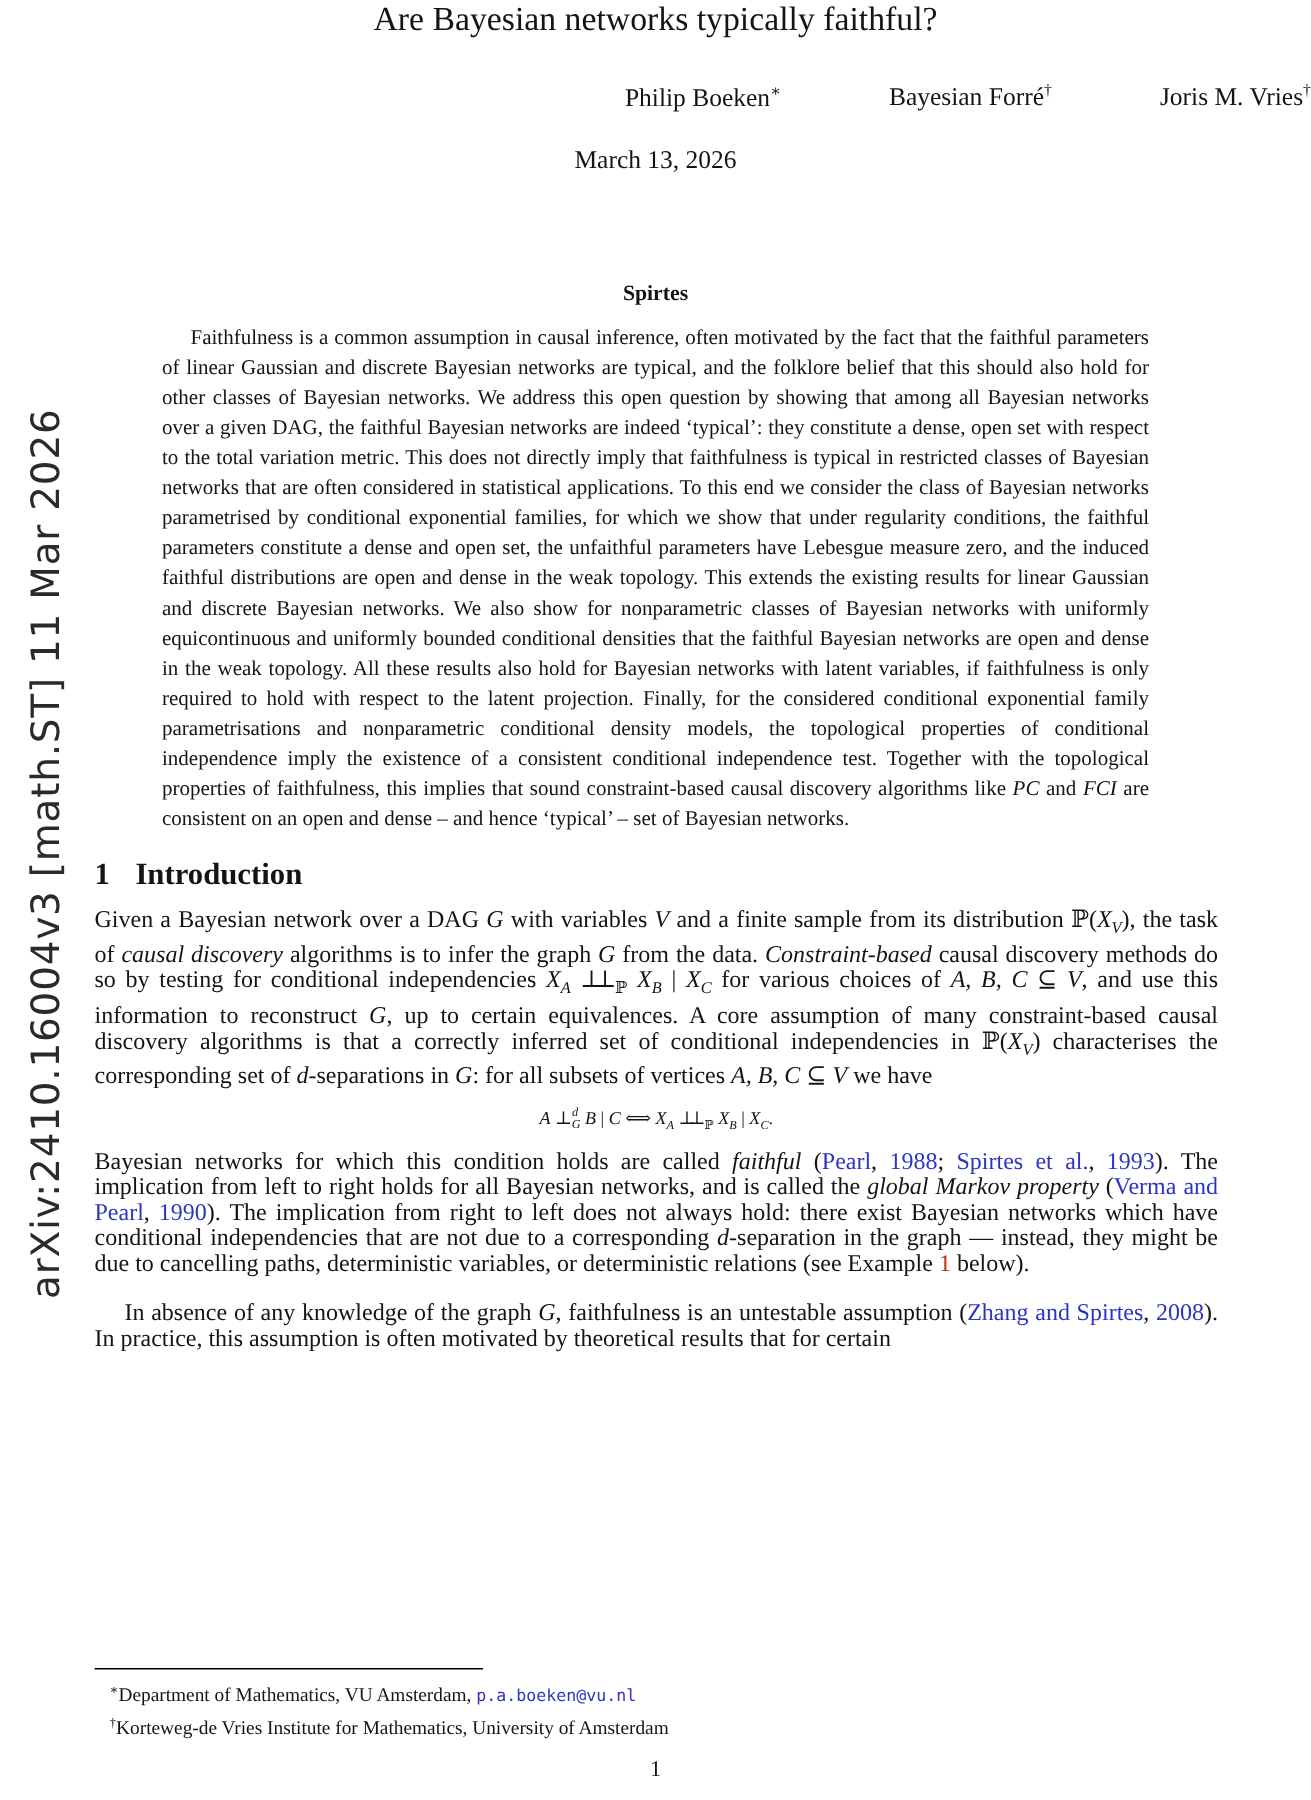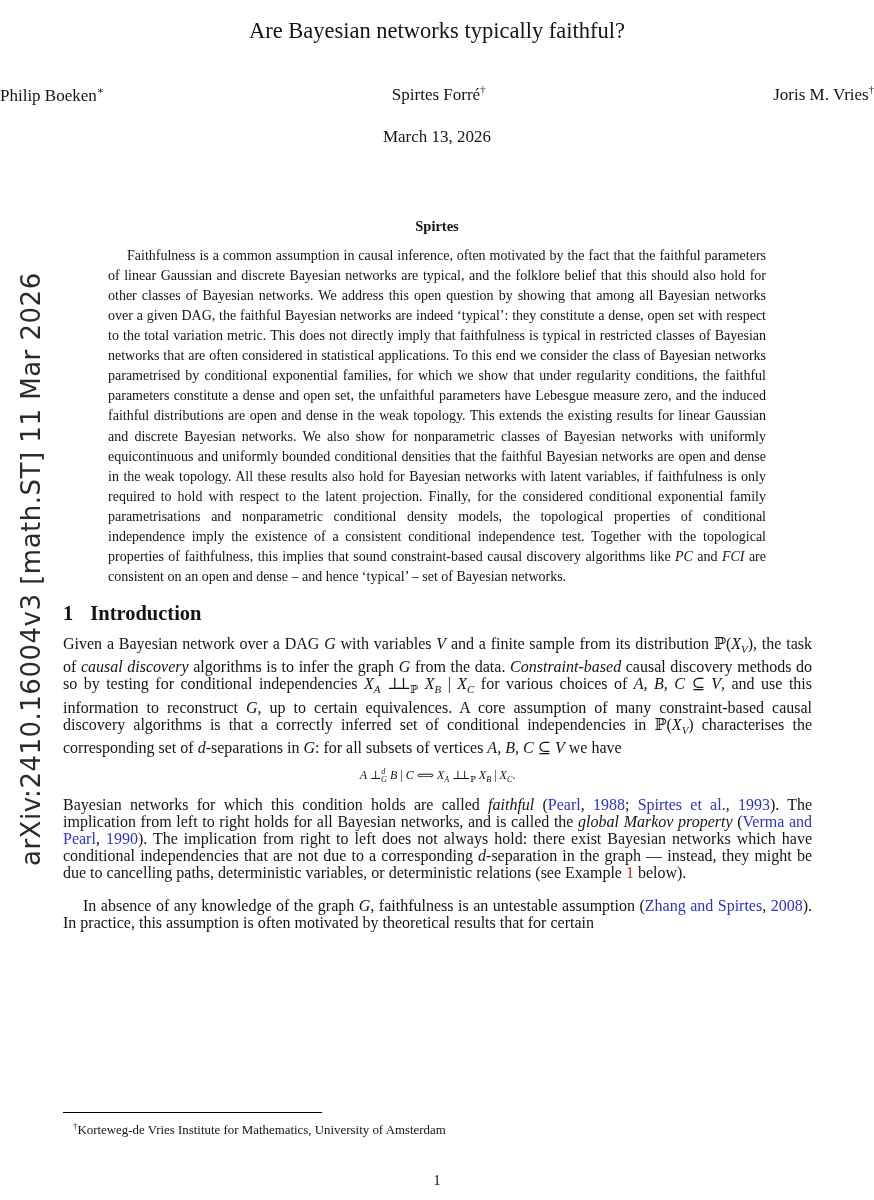--- a/index.html
+++ b/index.html
@@ -20,28 +20,28 @@
     left:16px;top:866px;
     transform-origin:0 0;
     transform:rotate(-90deg);
     white-space:nowrap;
     font-family:"DejaVu Sans",sans-serif;
     font-size:26px;
     letter-spacing:0.5px;
     color:#2a2a2a;
   }
   .title{
-    margin:0;padding-top:18px;
+    margin:0;padding-top:0;
     text-align:center;
     font-size:22.5px;
     font-weight:400;
   }
   .authors{
-    display:flex;justify-content:space-between;gap:47px;
-    margin-top:40px;
+    display:flex;justify-content:flex-end;gap:72px;
+    margin-top:29px;
     font-size:17px;
   }
   .author{white-space:nowrap;}
   .amark{font-size:0.62em;}
   .date{
     margin-top:21px;
     text-align:center;
     font-size:17px;
   }
   .abstract-heading{
@@ -116,39 +116,40 @@
 <body>
 
 <div class="page">
 
   <div class="watermark">arXiv:2410.16004v3  [math.ST]  11 Mar 2026</div>
 
   <h1 class="title">Are Bayesian networks typically faithful?</h1>
 
   <div class="authors">
     <span class="author"><span>Philip Boeken</span><sup class="amark">∗</sup></span>
-    <span class="author"><span>Spirtes Forré</span><sup class="amark">†</sup></span>
+    <span class="author"><span>Bayesian Forré</span><sup class="amark">†</sup></span>
     <span class="author"><span>Joris M. Vries</span><sup class="amark">†</sup></span>
   </div>
 
   <div class="date">March 13, 2026</div>
 
   <div class="abstract-heading">Spirtes</div>
   <p class="abstract-body">Faithfulness is a common assumption in causal inference, often motivated by the fact that the faithful parameters of linear Gaussian and discrete Bayesian networks are typical, and the folklore belief that this should also hold for other classes of Bayesian networks. We address this open question by showing that among all Bayesian networks over a given DAG, the faithful Bayesian networks are indeed ‘typical’: they constitute a dense, open set with respect to the total variation metric. This does not directly imply that faithfulness is typical in restricted classes of Bayesian networks that are often considered in statistical applications. To this end we consider the class of Bayesian networks parametrised by conditional exponential families, for which we show that under regularity conditions, the faithful parameters constitute a dense and open set, the unfaithful parameters have Lebesgue measure zero, and the induced faithful distributions are open and dense in the weak topology. This extends the existing results for linear Gaussian and discrete Bayesian networks. We also show for nonparametric classes of Bayesian networks with uniformly equicontinuous and uniformly bounded conditional densities that the faithful Bayesian networks are open and dense in the weak topology. All these results also hold for Bayesian networks with latent variables, if faithfulness is only required to hold with respect to the latent projection. Finally, for the considered conditional exponential family parametrisations and nonparametric conditional density models, the topological properties of conditional independence imply the existence of a consistent conditional independence test. Together with the topological properties of faithfulness, this implies that sound constraint-based causal discovery algorithms like <span class="it">PC</span> and <span class="it">FCI</span> are consistent on an open and dense – and hence ‘typical’ – set of Bayesian networks.</p>
 
   <h2 class="section-heading"><span class="secnum">1</span><span>Introduction</span></h2>
 
   <p class="bodytext noindent">Given a Bayesian network over a DAG <span class="it">G</span> with variables <span class="it">V</span> and a finite sample from its distribution ℙ(<span class="it">X</span><span class="sub it">V</span>), the task of <span class="it">causal discovery</span> algorithms is to infer the graph <span class="it">G</span> from the data.  <span class="it">Constraint-based</span> causal discovery methods do so by testing for conditional independencies <span class="it">X</span><span class="sub it">A</span> <span class="indep">⊥⊥</span><span class="sub">ℙ</span> <span class="it">X</span><span class="sub it">B</span> | <span class="it">X</span><span class="sub it">C</span> for various choices of <span class="it">A, B, C</span> ⊆ <span class="it">V</span>, and use this information to reconstruct <span class="it">G</span>, up to certain equivalences.  A core assumption of many constraint-based causal discovery algorithms is that a correctly inferred set of conditional independencies in ℙ(<span class="it">X</span><span class="sub it">V</span>) characterises the corresponding set of <span class="it">d</span>-separations in <span class="it">G</span>: for all subsets of vertices <span class="it">A, B, C</span> ⊆ <span class="it">V</span> we have</p>
 
   <div class="equation"><span class="it">A</span> ⊥<span class="sup it">d</span><span class="sub it tuck">G</span> <span class="it">B</span> | <span class="it">C</span>  ⟺  <span class="it">X</span><span class="sub it">A</span> <span class="indep">⊥⊥</span><span class="sub">ℙ</span> <span class="it">X</span><span class="sub it">B</span> | <span class="it">X</span><span class="sub it">C</span>.</div>
 
   <p class="bodytext noindent">Bayesian networks for which this condition holds are called <span class="it">faithful</span> (<span class="blue">Pearl</span>, <span class="blue">1988</span>; <span class="blue">Spirtes et al.</span>, <span class="blue">1993</span>). The implication from left to right holds for all Bayesian networks, and is called the <span class="it">global Markov property</span> (<span class="blue">Verma and Pearl</span>, <span class="blue">1990</span>).  The implication from right to left does not always hold: there exist Bayesian networks which have conditional independencies that are not due to a corresponding <span class="it">d</span>-separation in the graph — instead, they might be due to cancelling paths, deterministic variables, or deterministic relations (see Example <span class="red">1</span> below).</p>
 
   <p class="bodytext indent">In absence of any knowledge of the graph <span class="it">G</span>, faithfulness is an untestable assumption (<span class="blue">Zhang and Spirtes</span>, <span class="blue">2008</span>). In practice, this assumption is often motivated by theoretical results that for certain</p>
 
   <div class="footer-block">
     <div class="footnote-rule"></div>
+    <p class="footnote"><span class="sup">∗</span>Department of Mathematics, VU Amsterdam, <span class="mono blue">p.a.boeken@vu.nl</span></p>
     <p class="footnote"><span class="sup">†</span>Korteweg-de Vries Institute for Mathematics, University of Amsterdam</p>
   </div>
 
   <div class="pageno">1</div>
 
 </div>
 
 </body></html>

